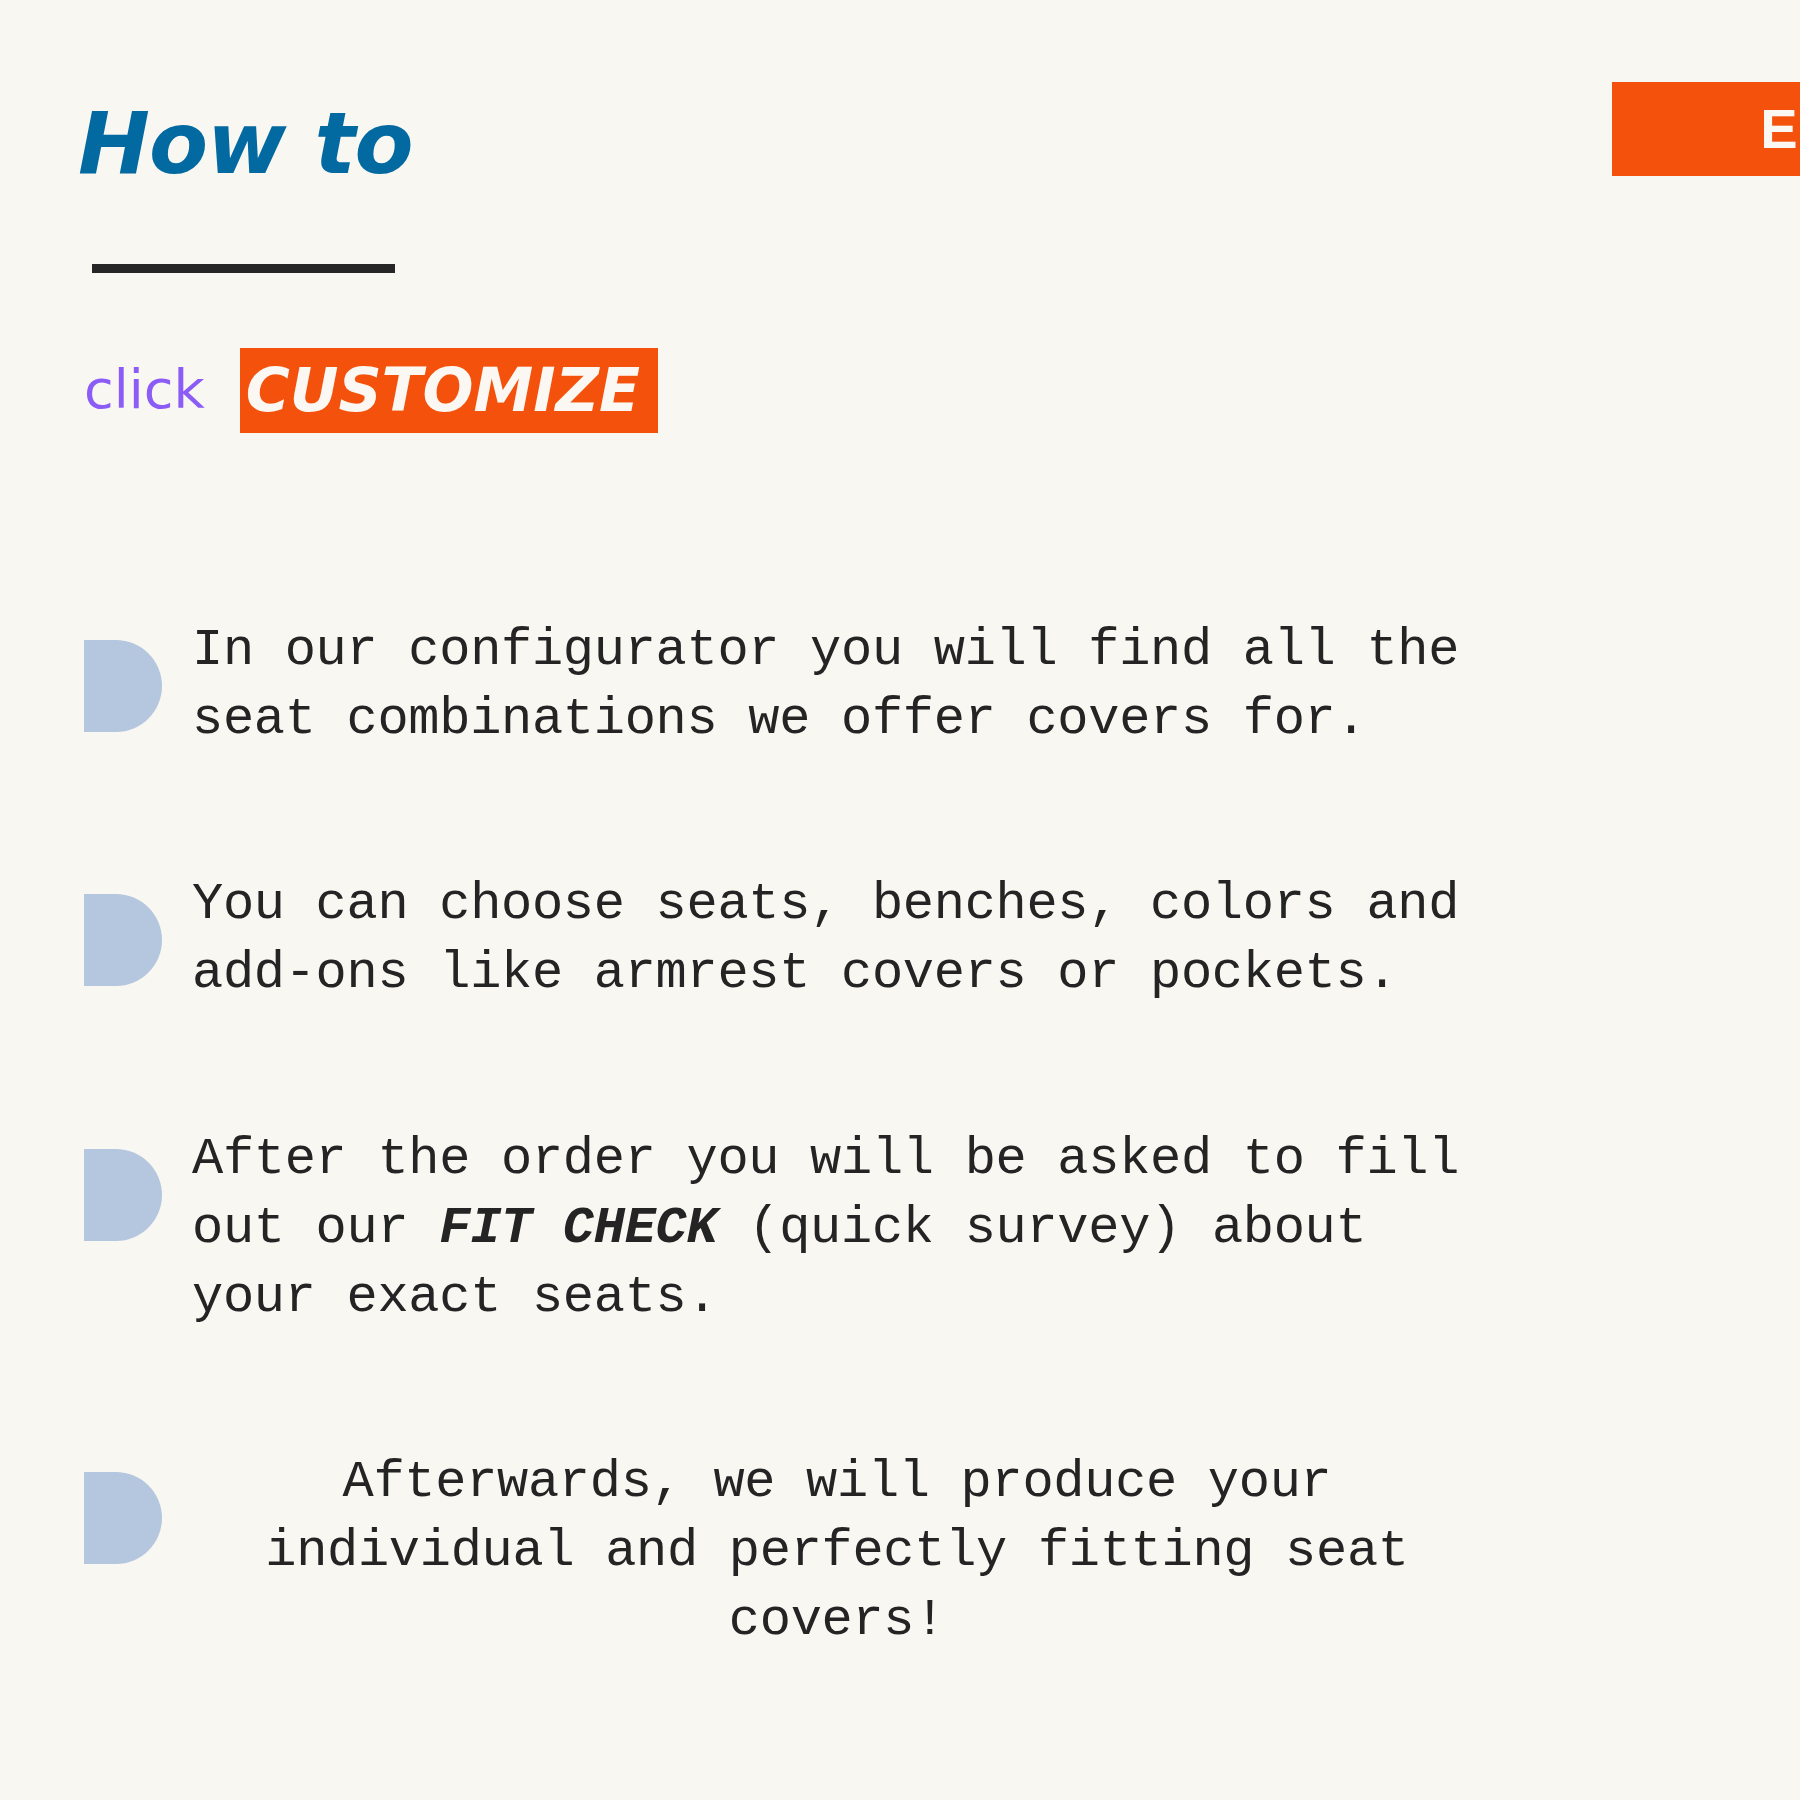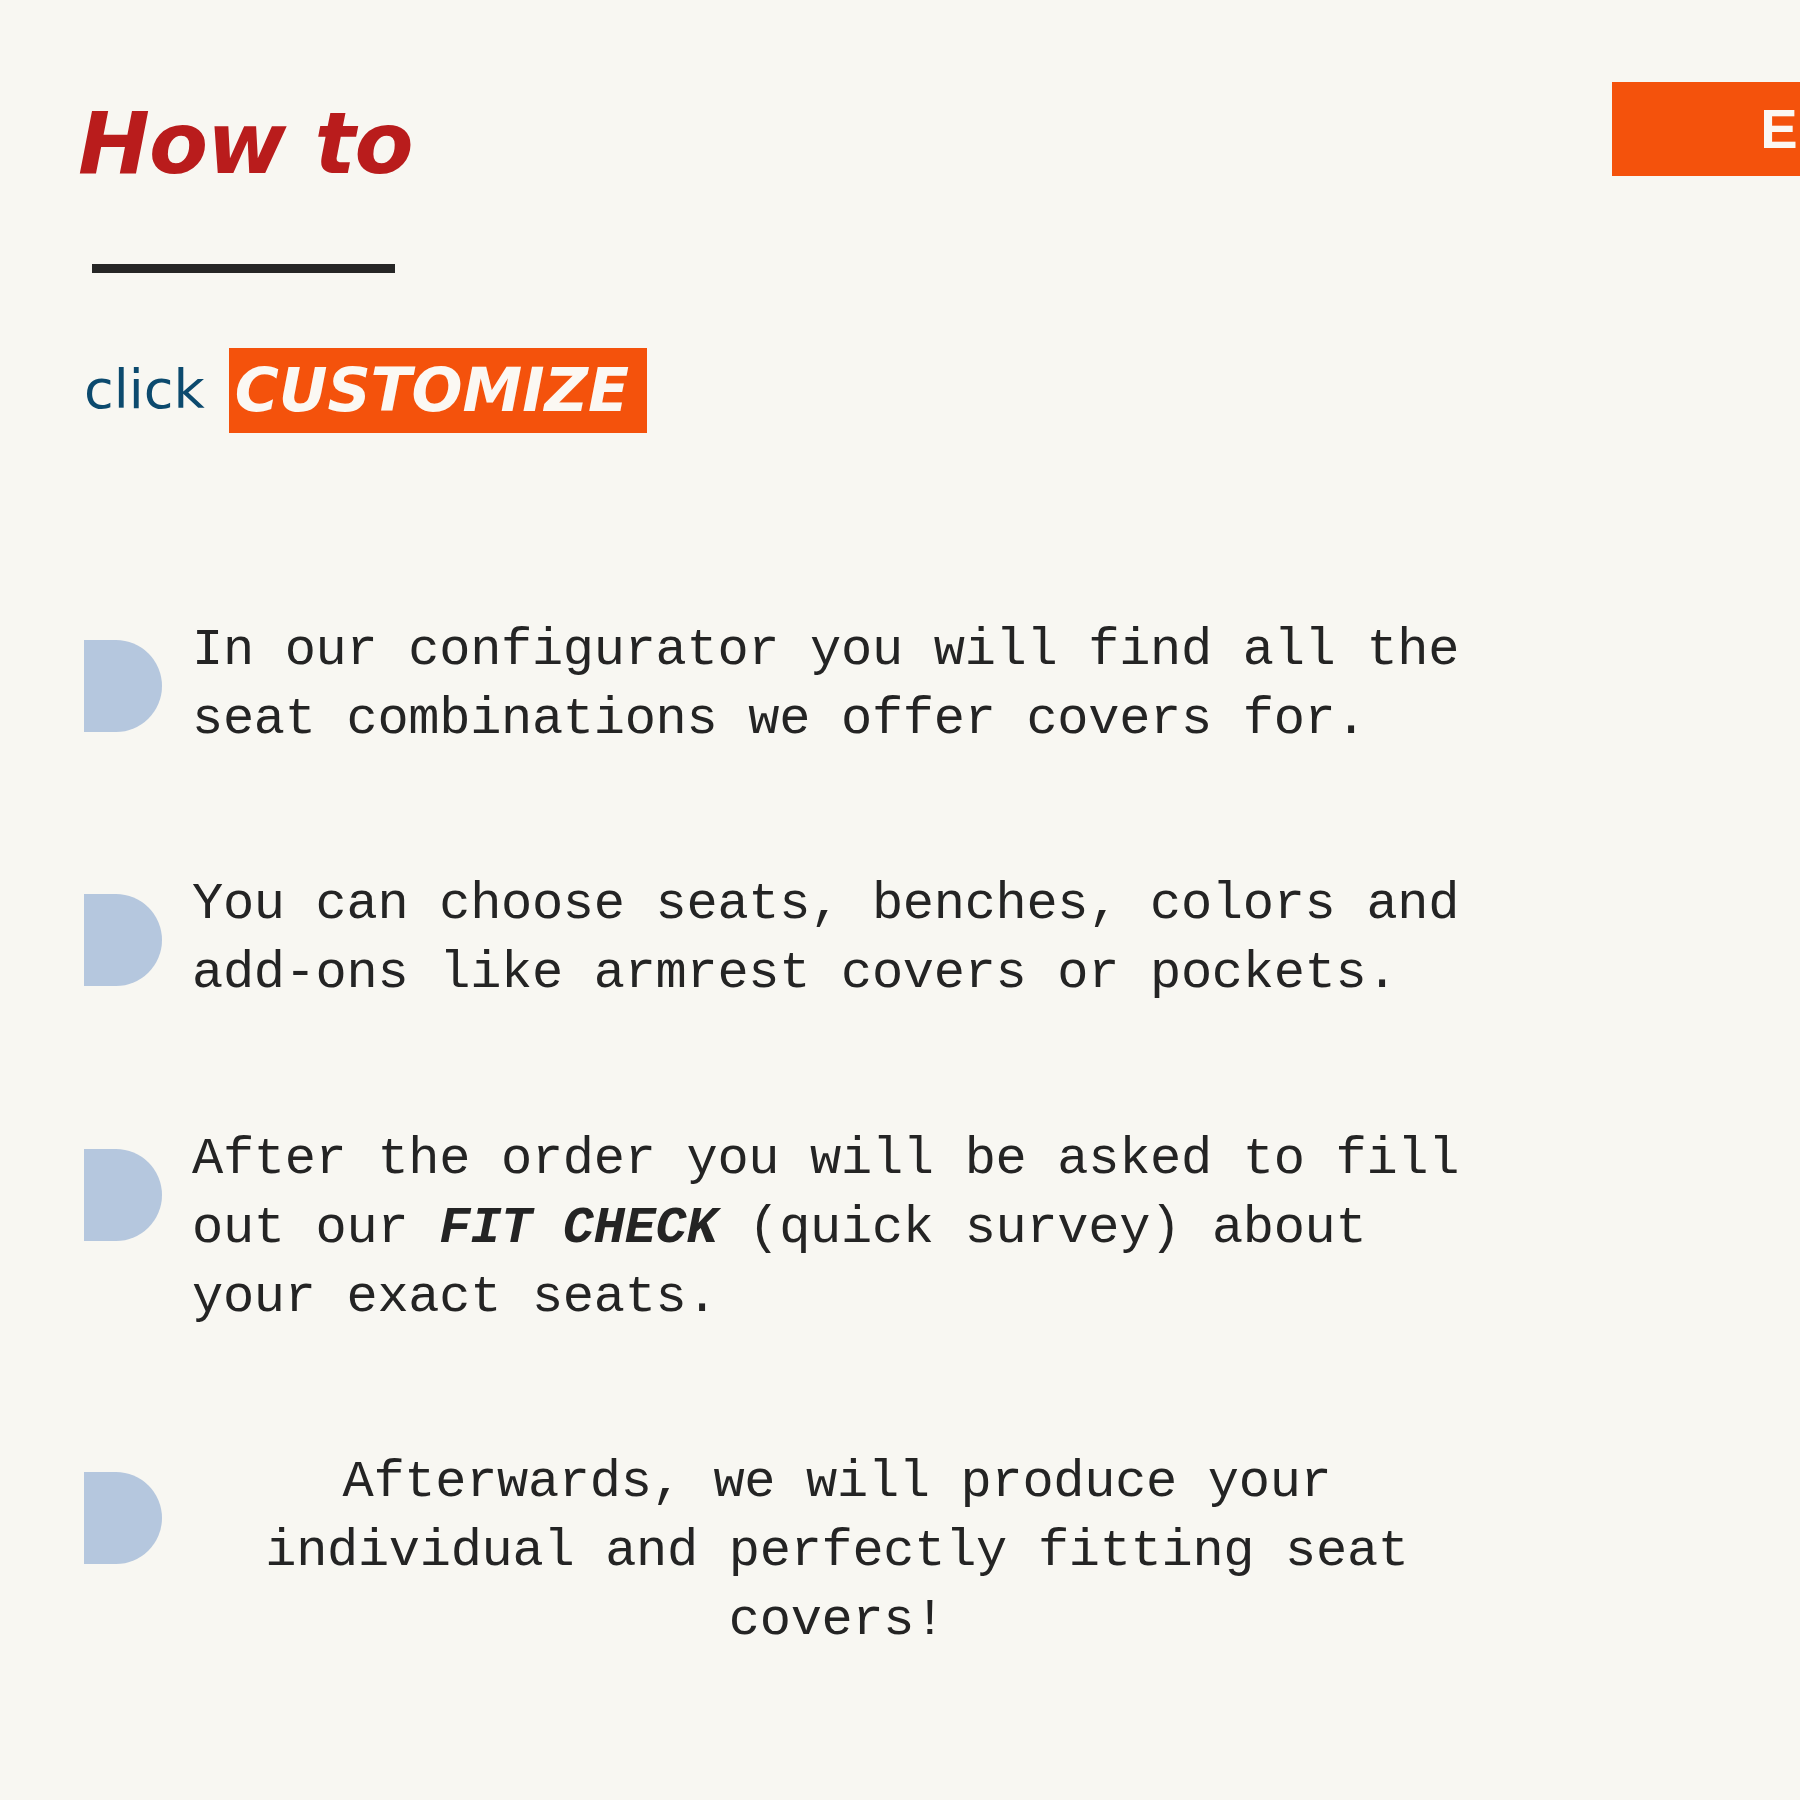--- a/index.html
+++ b/index.html
@@ -42,21 +42,21 @@
     font-size: 56px;
     letter-spacing: 1px;
     line-height: 1;
   }
 
   
   .headline {
     position: absolute;
     left: 78px;
     top: 96px;
-    color: #b91c1c;
+    color: #0369a1;
     font-family: "DejaVu Sans", sans-serif;
     font-weight: bold;
     font-style: italic;
     font-size: 86px;
     letter-spacing: -1px;
     line-height: 1.1;
     white-space: nowrap;
   }
   .headline-rule {
     position: absolute;
@@ -70,26 +70,26 @@
   
   .click-line {
     position: absolute;
     left: 84px;
     top: 345px;
     display: flex;
     align-items: center;
     height: 90px;
   }
   .click-word {
-    color: #0c4a6e;
+    color: #8b5cf6;
     font-family: "DejaVu Sans", sans-serif;
     font-weight: normal;
     font-size: 54px;
     line-height: 1;
-    padding-right: 24px;
+    padding-right: 35px;
     letter-spacing: 0px;
   }
   .customize-chip {
     background: #F4520C;
     height: 85px;
     display: flex;
     align-items: center;
     padding: 0 18px 0 6px;
     box-sizing: border-box;
   }

